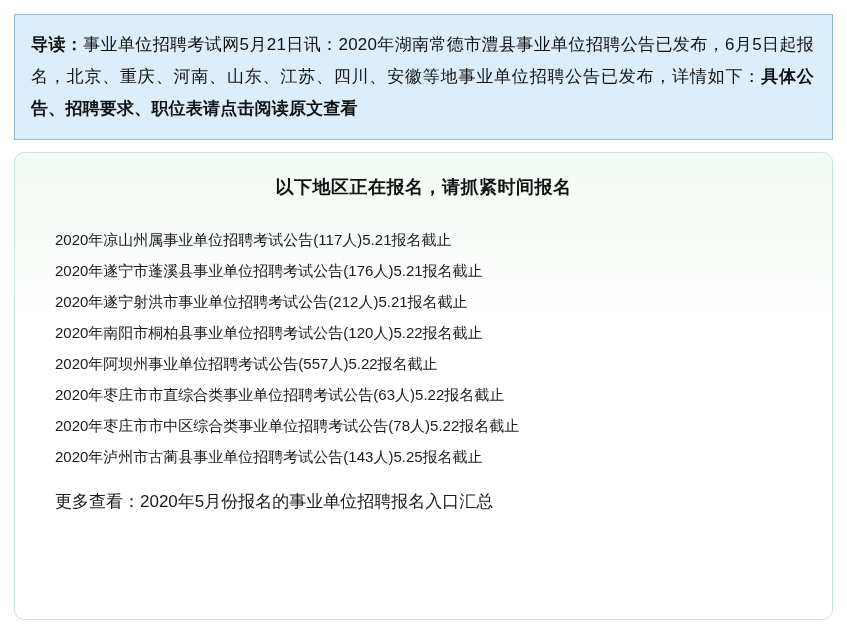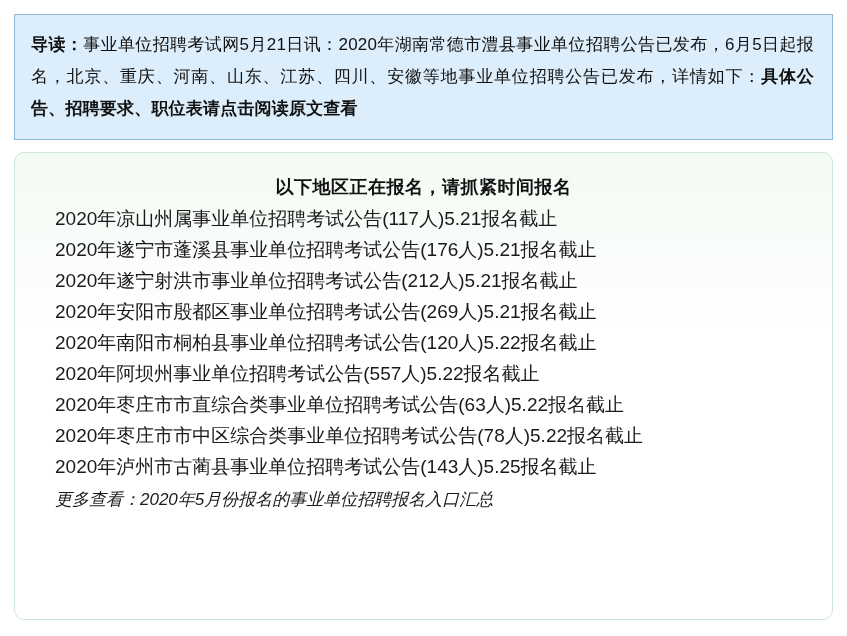--- a/index.html
+++ b/index.html
@@ -58,58 +58,56 @@
     border: 1px solid #cfe6d4;
     border-radius: 10px;
     padding: 22px 40px 10px 40px;
   }
   .list-title {
     text-align: center;
     font-size: 18px;
     font-weight: bold;
     color: #111111;
     letter-spacing: 0.5px;
-    margin-bottom: 4px;
+    margin-bottom: 25px;
   }
   .list-items {
     margin: 0;
     padding: 0;
     list-style: none;
   }
   .list-item {
-    font-size: 19px;
+    font-size: 15px;
     line-height: 31px;
     color: #1a1a1a;
     white-space: nowrap;
   }
   .more-line {
     font-size: 17px;
     line-height: 31px;
     color: #1a1a1a;
-    margin-top: 2px;
+    margin-top: 14px;
     white-space: nowrap;
-    font-style: italic;
   }
 </style>
 </head>
 <body>
 
 <div class="page">
 
   <div class="lead-box">
     <div class="lead-text"><span class="lead-label">导读：</span><span>事业单位招聘考试网5月21日讯：2020年湖南常德市澧县事业单位招聘公告已发布，6月5日起报名，北京、重庆、河南、山东、江苏、四川、安徽等地事业单位招聘公告已发布，详情如下：</span><span class="lead-strong">具体公告、招聘要求、职位表请点击阅读原文查看</span></div>
   </div>
 
   <div class="list-card">
     <div class="list-title">以下地区正在报名，请抓紧时间报名</div>
     <ul class="list-items">
       <li class="list-item">2020年凉山州属事业单位招聘考试公告(117人)5.21报名截止</li>
       <li class="list-item">2020年遂宁市蓬溪县事业单位招聘考试公告(176人)5.21报名截止</li>
       <li class="list-item">2020年遂宁射洪市事业单位招聘考试公告(212人)5.21报名截止</li>
-      <li class="list-item">2020年安阳市殷都区事业单位招聘考试公告(269人)5.21报名截止</li>
       <li class="list-item">2020年南阳市桐柏县事业单位招聘考试公告(120人)5.22报名截止</li>
       <li class="list-item">2020年阿坝州事业单位招聘考试公告(557人)5.22报名截止</li>
       <li class="list-item">2020年枣庄市市直综合类事业单位招聘考试公告(63人)5.22报名截止</li>
       <li class="list-item">2020年枣庄市市中区综合类事业单位招聘考试公告(78人)5.22报名截止</li>
       <li class="list-item">2020年泸州市古蔺县事业单位招聘考试公告(143人)5.25报名截止</li>
     </ul>
     <div class="more-line"><span>更多查看：</span><span>2020年5月份报名的事业单位招聘报名入口汇总</span></div>
   </div>
 
 </div>

